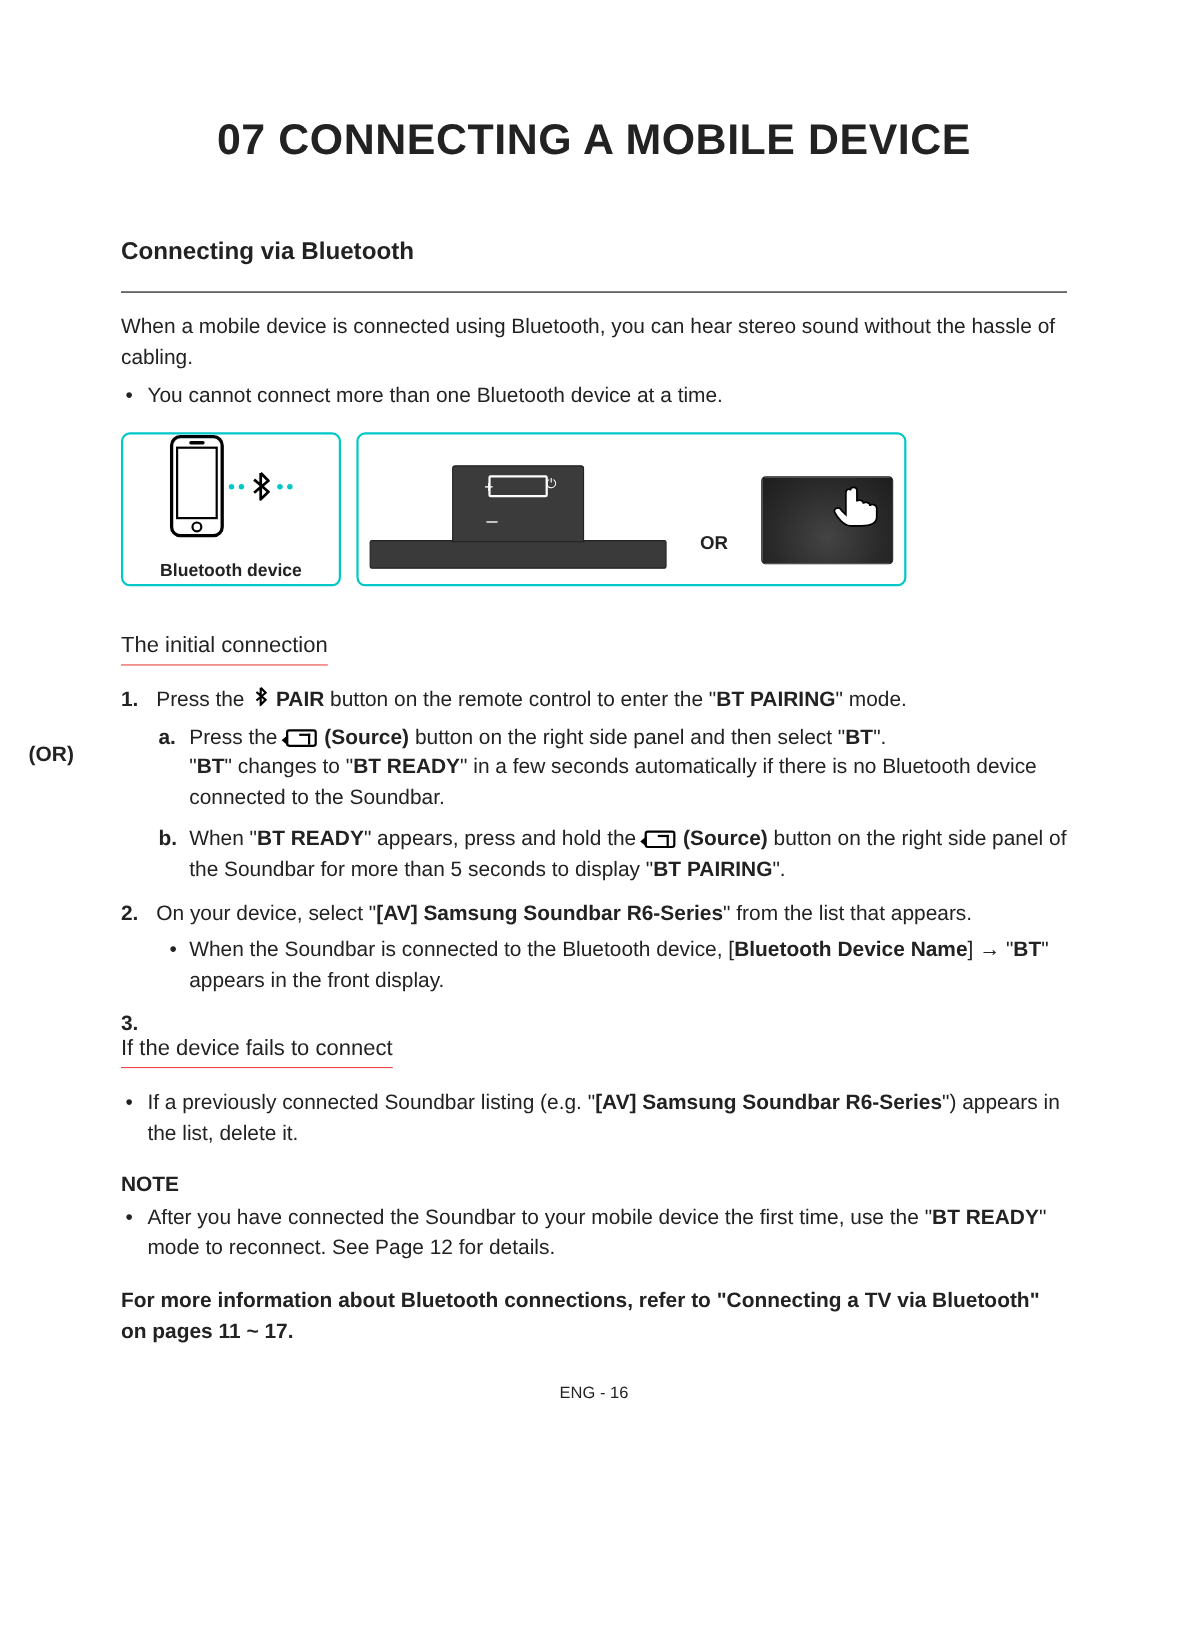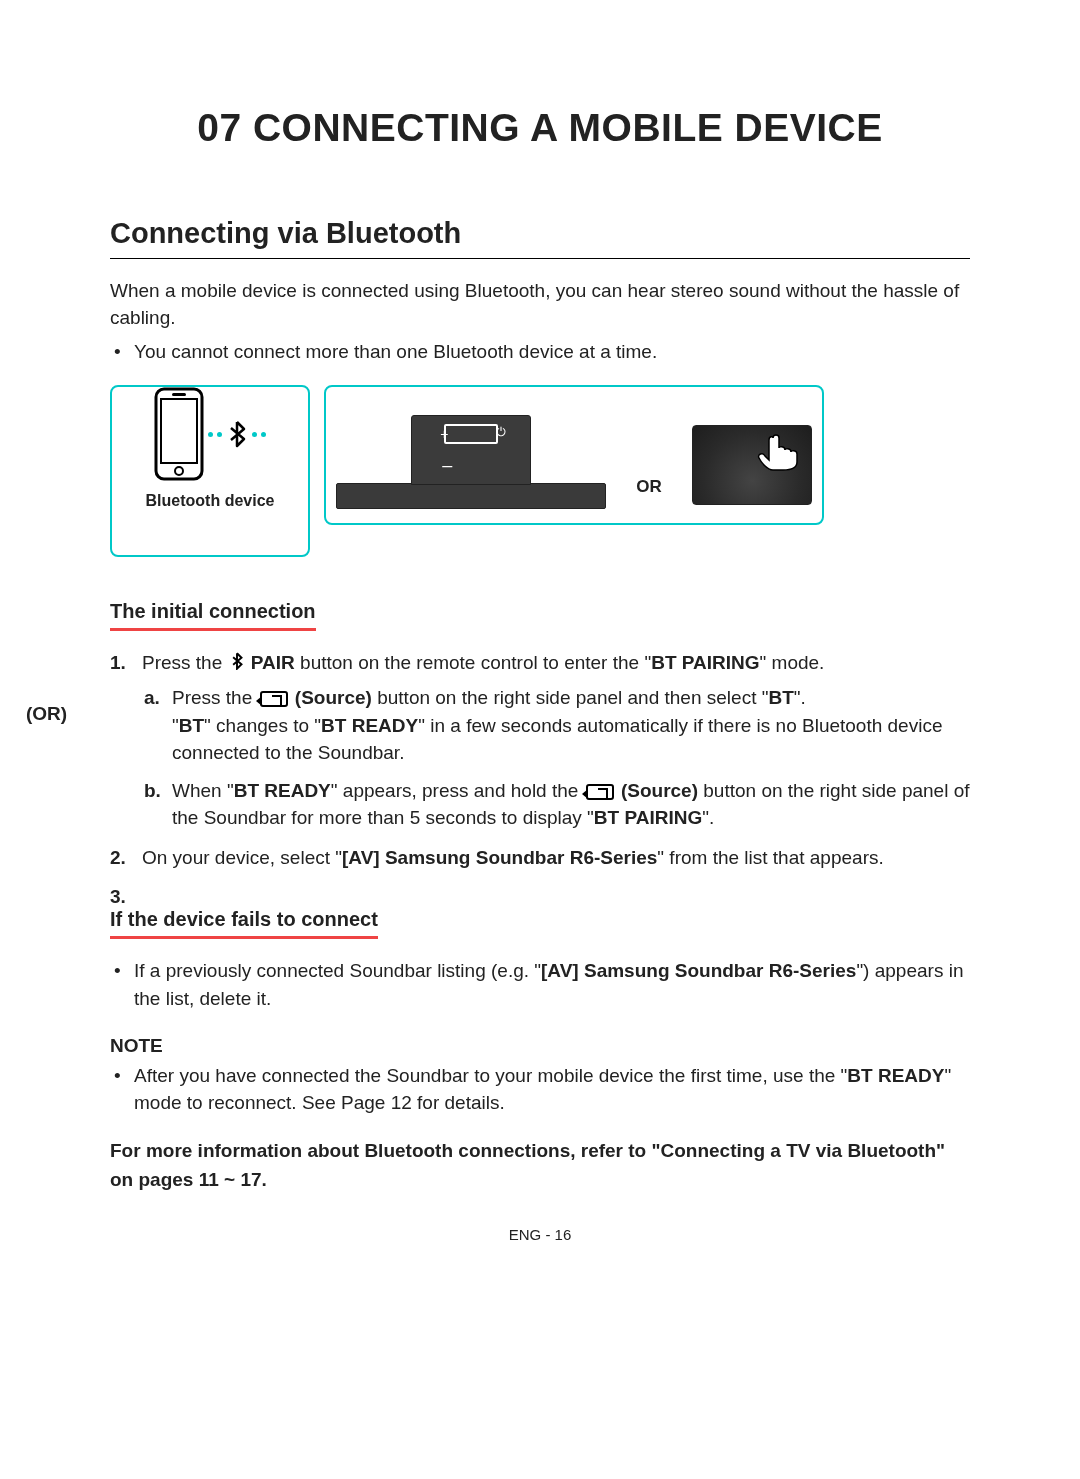--- a/index.html
+++ b/index.html
@@ -14,24 +14,24 @@
     line-height: 1.45;
   }
   h1.main-title {
     font-size: 39px;
     font-weight: bold;
     letter-spacing: 0.5px;
     margin-bottom: 55px;
     text-align: center;
   }
   h2.section-title {
-    font-size: 29px;
+    font-size: 22px;
     font-weight: bold;
     border-bottom: 1px solid #000;
-    padding-bottom: 4px;
+    padding-bottom: 22px;
     margin-bottom: 18px;
   }
   p.intro { margin-bottom: 6px; }
   ul.bullet {
     list-style: none;
     padding-left: 24px;
     margin-bottom: 20px;
   }
   ul.bullet li { position: relative; margin-bottom: 4px; }
   ul.bullet li::before {
@@ -44,23 +44,23 @@
     display: flex;
     gap: 14px;
     margin: 18px 0 34px 0;
   }
   .diagram-card {
     border: 2px solid #00c8c8;
     border-radius: 8px;
     position: relative;
   }
   .card-left {
-    width: 200px; height: 172px;
+    width: 200px; height: 140px;
     display: flex; flex-direction: column;
-    align-items: center; justify-content: flex-start;
+    align-items: center; justify-content: space-between;
   }
   .bt-row { display: flex; align-items: center; gap: 4px; }
   .dot { width:5px; height:5px; border-radius:50%; background:#00c8c8; }
   svg.bt-icon { width:22px; height:28px; }
   .bt-label { font-weight: bold; font-size: 16px; margin-top: 8px; }
   .card-right {
     width: 500px; height: 140px;
     display: flex; align-items: flex-end; justify-content: center;
     gap: 30px; padding: 10px 14px 14px 14px;
   }
@@ -83,22 +83,22 @@
   }
   .or-text { font-weight: bold; font-size: 17px; margin-bottom: 10px; }
   .remote-box { display:flex; flex-direction:column; align-items:center; margin-bottom:4px;}
   .remote-circle {
     width: 120px; height: 80px;
     background: radial-gradient(circle at 50% 70%, #444 0%, #2a2a2a 60%, #1d1d1d 100%);
     border:1px solid #222; border-radius:4px; position:relative;
   }
   .hand { position:absolute; right:10px; top:6px; width:50px; height:40px; }
   h3.sub {
-    font-size: 20px; font-weight: bold;
-    border-bottom: 3px solid #ef4444; display: inline-block;
+    font-size: 20px; font-weight: normal;
+    border-bottom: 1px solid #ef4444; display: inline-block;
     padding-bottom: 2px; margin-bottom: 18px; margin-top: 6px;
   }
   ol.steps { list-style: none; padding-left: 26px; }
   ol.steps > li { position: relative; margin-bottom: 12px; padding-left: 6px;}
   ol.steps > li .num {
     position: absolute; left: -26px; top: 0; font-weight: bold;
   }
   .or-label {
     position: absolute; left: -100px; top: 0; font-weight: bold;
   }
@@ -207,20 +207,25 @@
       <li>
         <span class="letter">b.</span>
         <span>When "</span><strong>BT READY</strong><span>" appears, press and hold the </span><span class="source-icon"></span><strong> (Source)</strong><span> button on the right side panel of the Soundbar for more than 5 seconds to display "</span><strong>BT PAIRING</strong><span>".</span>
       </li>
     </ol>
   </li>
 
   <li>
     <span class="num">2.</span>
     <span>On your device, select "</span><strong>[AV] Samsung Soundbar R6-Series</strong><span>" from the list that appears.</span>
+    <ul class="inline-bullet">
+      <li>
+        <span>When the Soundbar is connected to the Bluetooth device, [</span><strong>Bluetooth Device Name</strong><span>] → "</span><strong>BT</strong><span>" appears in the front display.</span>
+      </li>
+    </ul>
   </li>
 
   <li>
     <span class="num">3.</span>
   </li>
 </ol>
 
 <h3 class="sub" style="margin-top:22px;">If the device fails to connect</h3>
 <ul class="bullet">
   <li>

